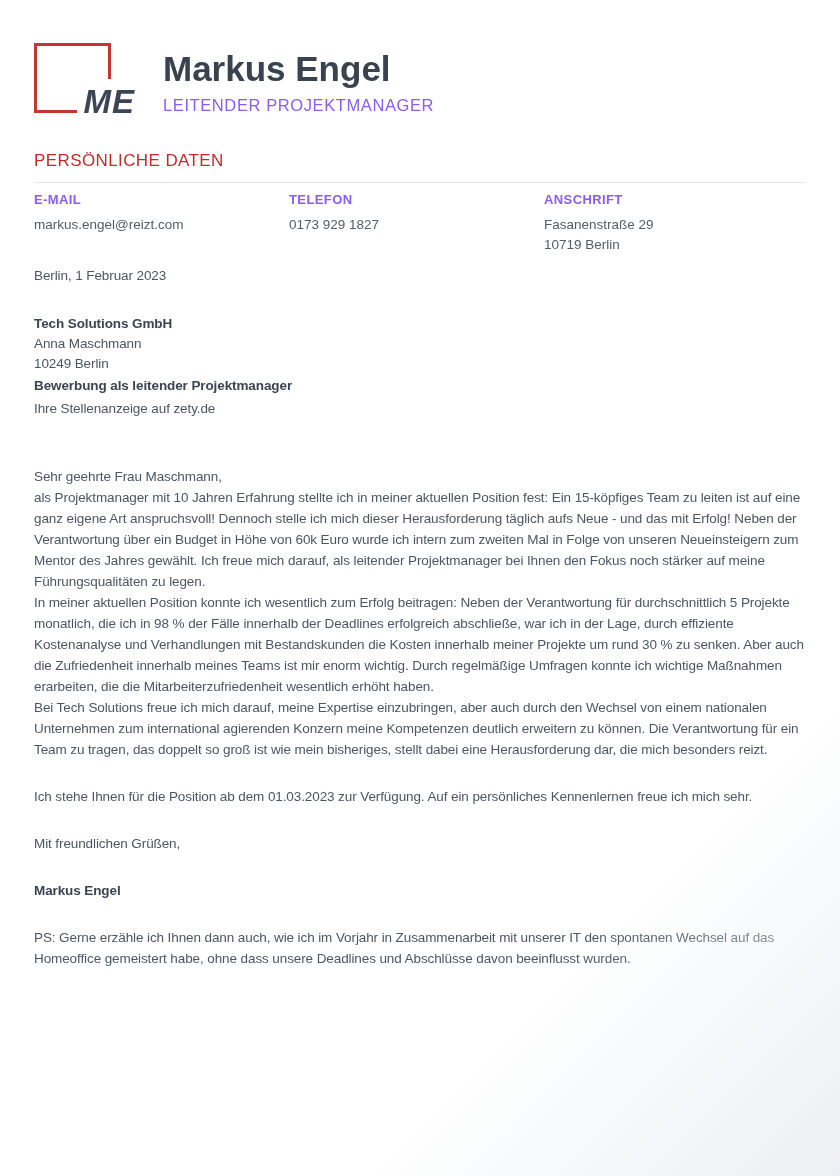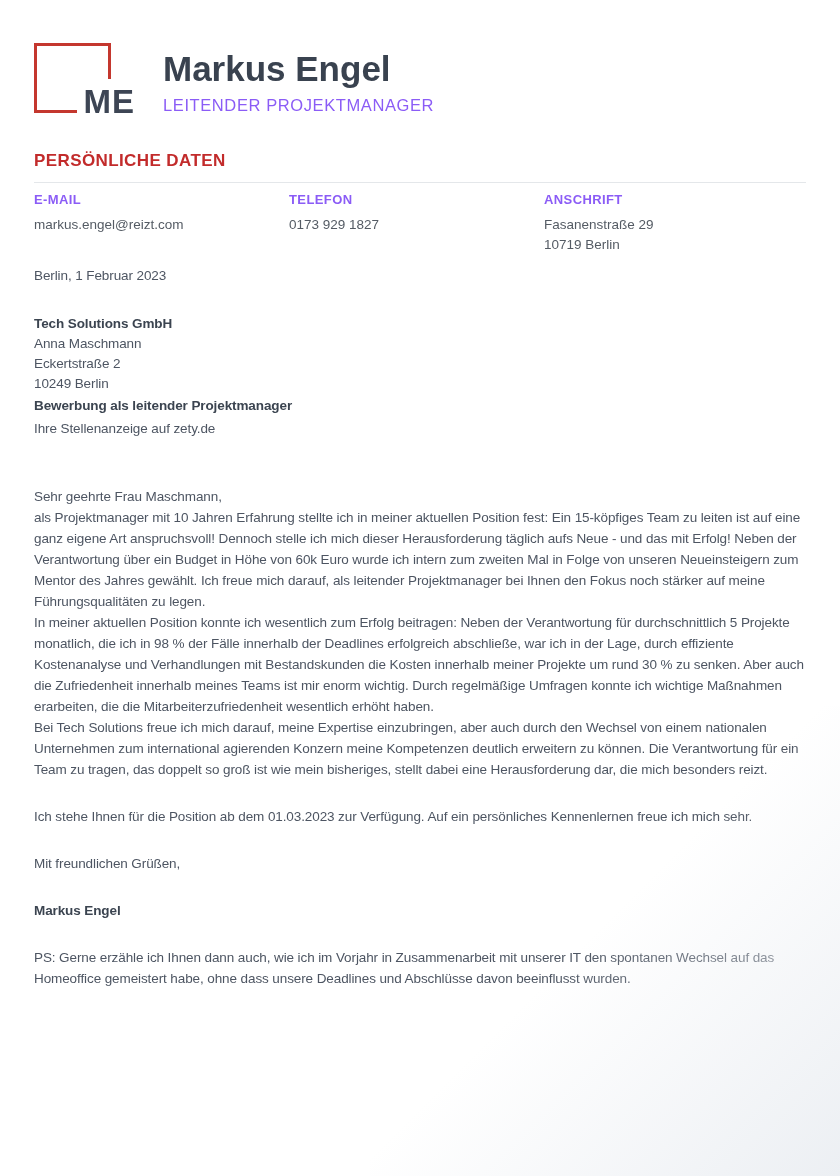--- a/index.html
+++ b/index.html
@@ -30,36 +30,36 @@
   .logo {
     position: relative; flex: none;
     width: 77px; height: 70px;
     border: 3px solid #c4372e;
   }
   .logo-initials {
     position: absolute; right: -30px; bottom: -8px;
     background: #ffffff;
     padding: 6px 3px 0 7px;
     font-size: 33px; font-weight: bold; line-height: 1;
-    color: #3d4554; letter-spacing: 1px;
+    color: #3d4554; letter-spacing: 1px; font-style: italic;
   }
   .name-block { margin-left: 52px; padding-top: 6px; }
   .name {
     font-size: 35px; font-weight: bold; line-height: 1.15;
     color: #39424f;
   }
   .job-title {
     margin-top: 7px;
     font-size: 16.5px; color: #8b5cf6; letter-spacing: 0.6px;
   }
 
   
   .section-title {
     margin: 36px 34px 0 34px;
-    font-size: 17px; font-weight: bold;
+    font-size: 17px; font-weight: normal;
     color: #c22b2b; letter-spacing: 0.4px;
   }
   .rule {
     margin: 11px 34px 0 34px;
     border-top: 1px solid #e4e7ea;
     height: 0;
   }
   .contact-grid { display: flex; margin: 9px 34px 0 34px; }
   .contact-col { width: 255px; }
   .contact-label {
@@ -123,21 +123,20 @@
     </div>
   </div>
 
   <div class="letter">
 
     <div class="date-line">Berlin, 1 Februar 2023</div>
 
     <div class="recipient">
       <div class="recipient-company">Tech Solutions GmbH</div>
       <div>Anna Maschmann</div>
-      <div>Eckertstraße 2</div>
       <div>10249 Berlin</div>
     </div>
 
     <div class="subject-block">
       <div class="subject-line">Bewerbung als leitender Projektmanager</div>
       <div>Ihre Stellenanzeige auf zety.de</div>
     </div>
 
     <div class="salutation">Sehr geehrte Frau Maschmann,</div>
 

